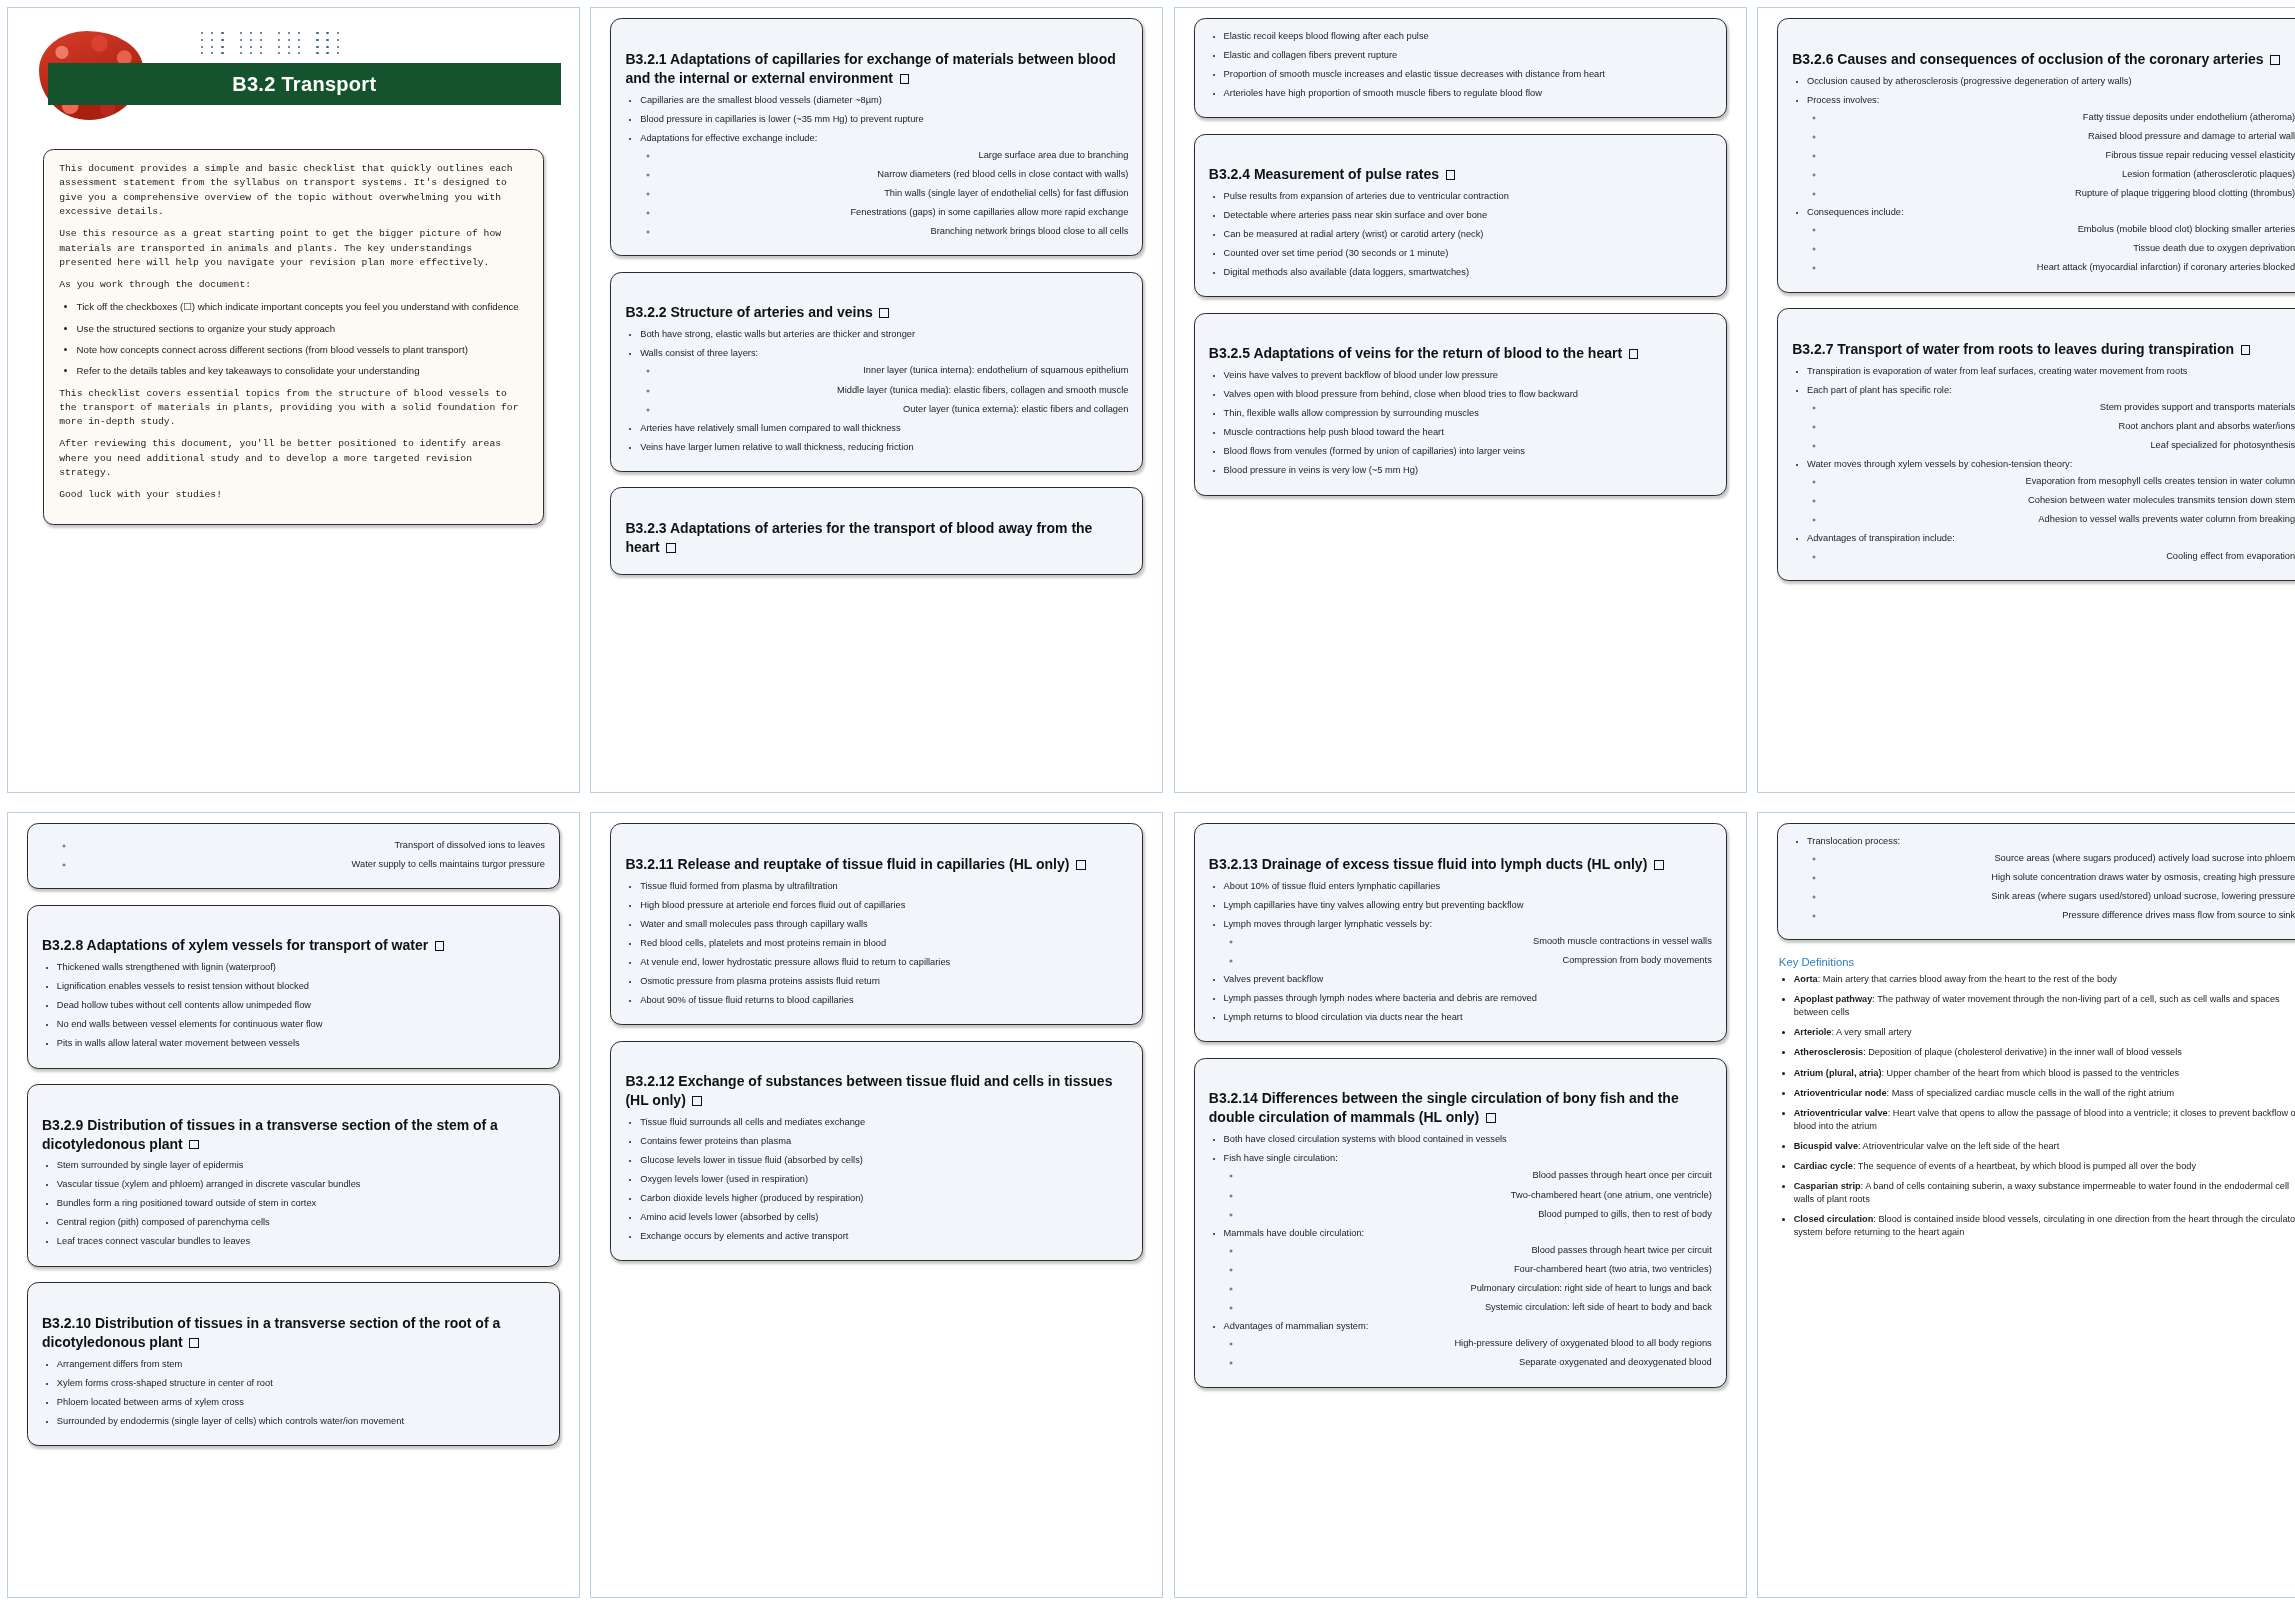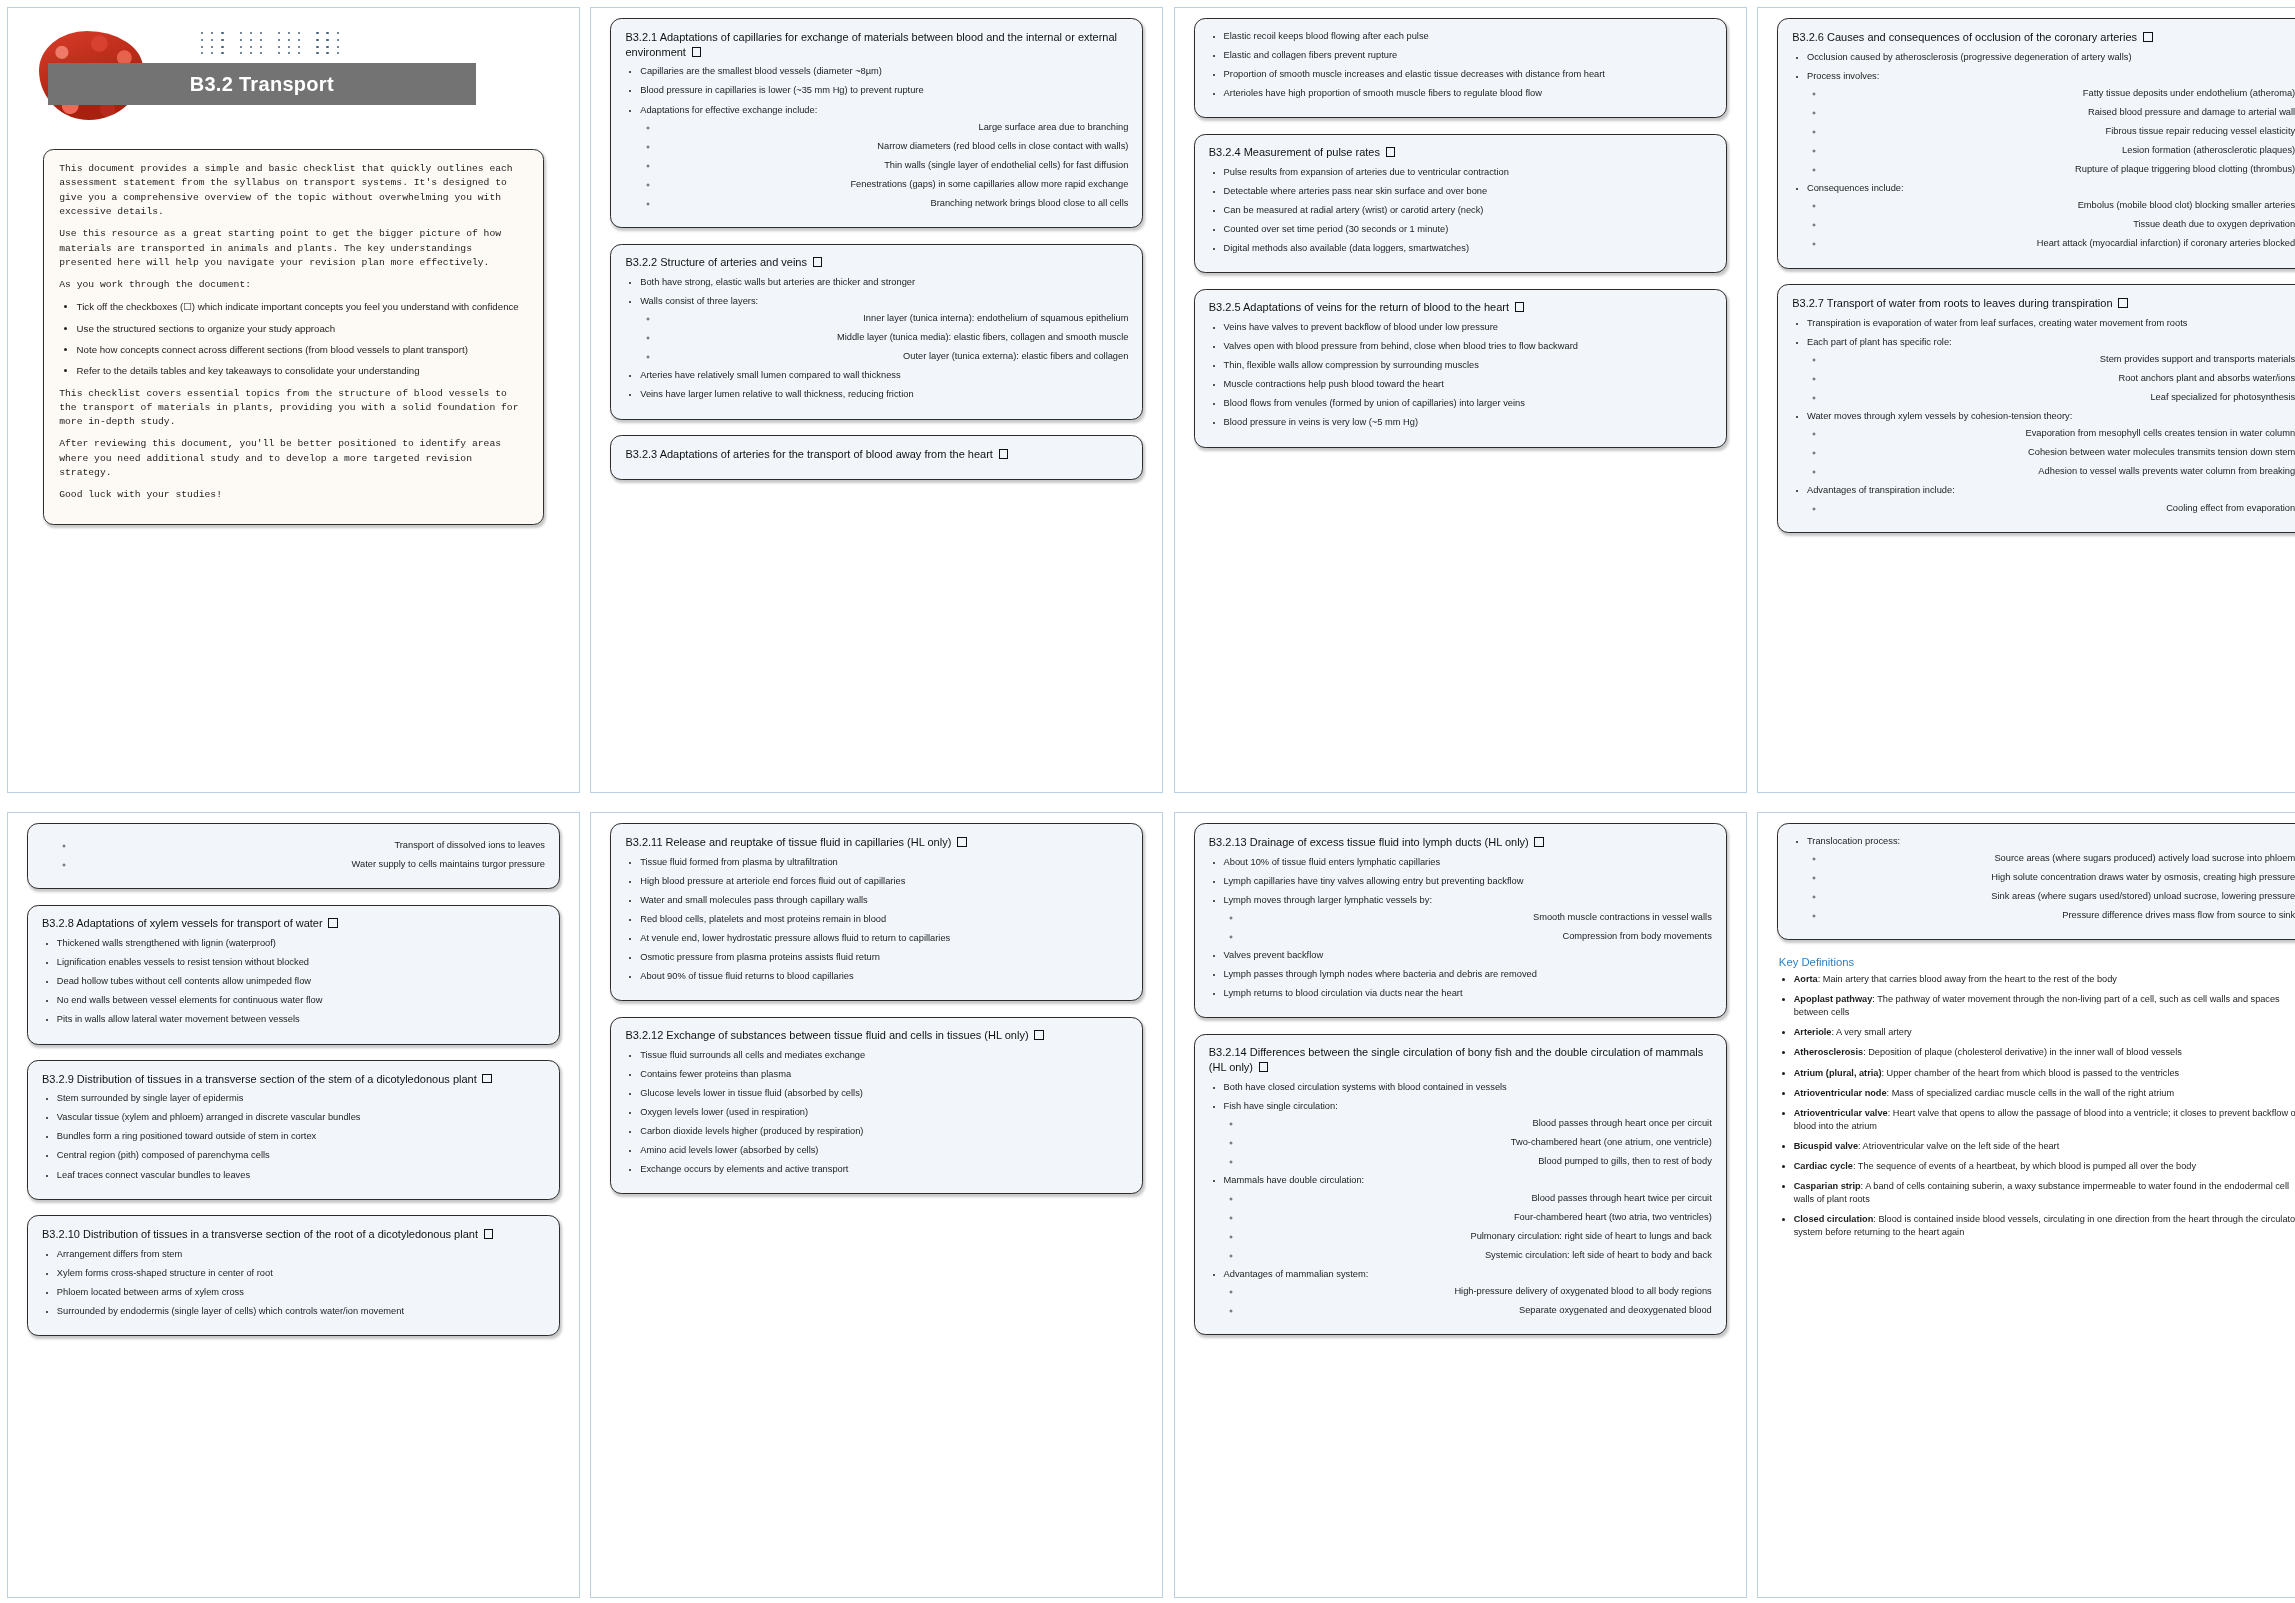--- a/index.html
+++ b/index.html
@@ -29,22 +29,22 @@
   }
   
   .cover-banner {
     position:relative;
     height:91px;
     margin:8.7px 5.2px 0 5.2px;
   }
   .banner-bar {
     position:absolute;
     left:15.6px; top:36px;
-    width:428px; height:42px;
-    background:#737373;
+    width:513px; height:42px;
+    background:#14532d;
     display:flex; align-items:center; justify-content:center;
   }
   .banner-title {
     color:#ffffff;
     font-size:20px;
     font-weight:bold;
     letter-spacing:0.3px;
   }
   .blood-blob {
     position:absolute;
@@ -100,25 +100,26 @@
   
   .card {
     background:#f2f6fb;
     border:0.9px solid #2b2b2b;
     border-radius:11.3px;
     padding:10.4px 14px 11.3px 14px;
     margin-bottom:15.6px;
     box-shadow:1.7px 2.6px 2.6px rgba(0,0,0,0.22);
   }
   .card-title {
-    font-size:11px;
-    font-weight:normal;
+    font-size:14px;
+    font-weight:bold;
     color:#111;
     line-height:1.35;
     margin-bottom:6px;
+    margin-top:20px;
   }
   .chk {
     display:inline-block;
     width:7.8px; height:7.8px;
     border:1.1px solid #111;
     vertical-align:-0.9px;
     margin-left:2.6px;
   }
   ul.lvl1 { margin:0; padding-left:14.8px; list-style:disc; }
   ul.lvl2 { margin:4.3px 0 4.3px 0; padding-left:17.4px; list-style:circle;text-align:right; }

